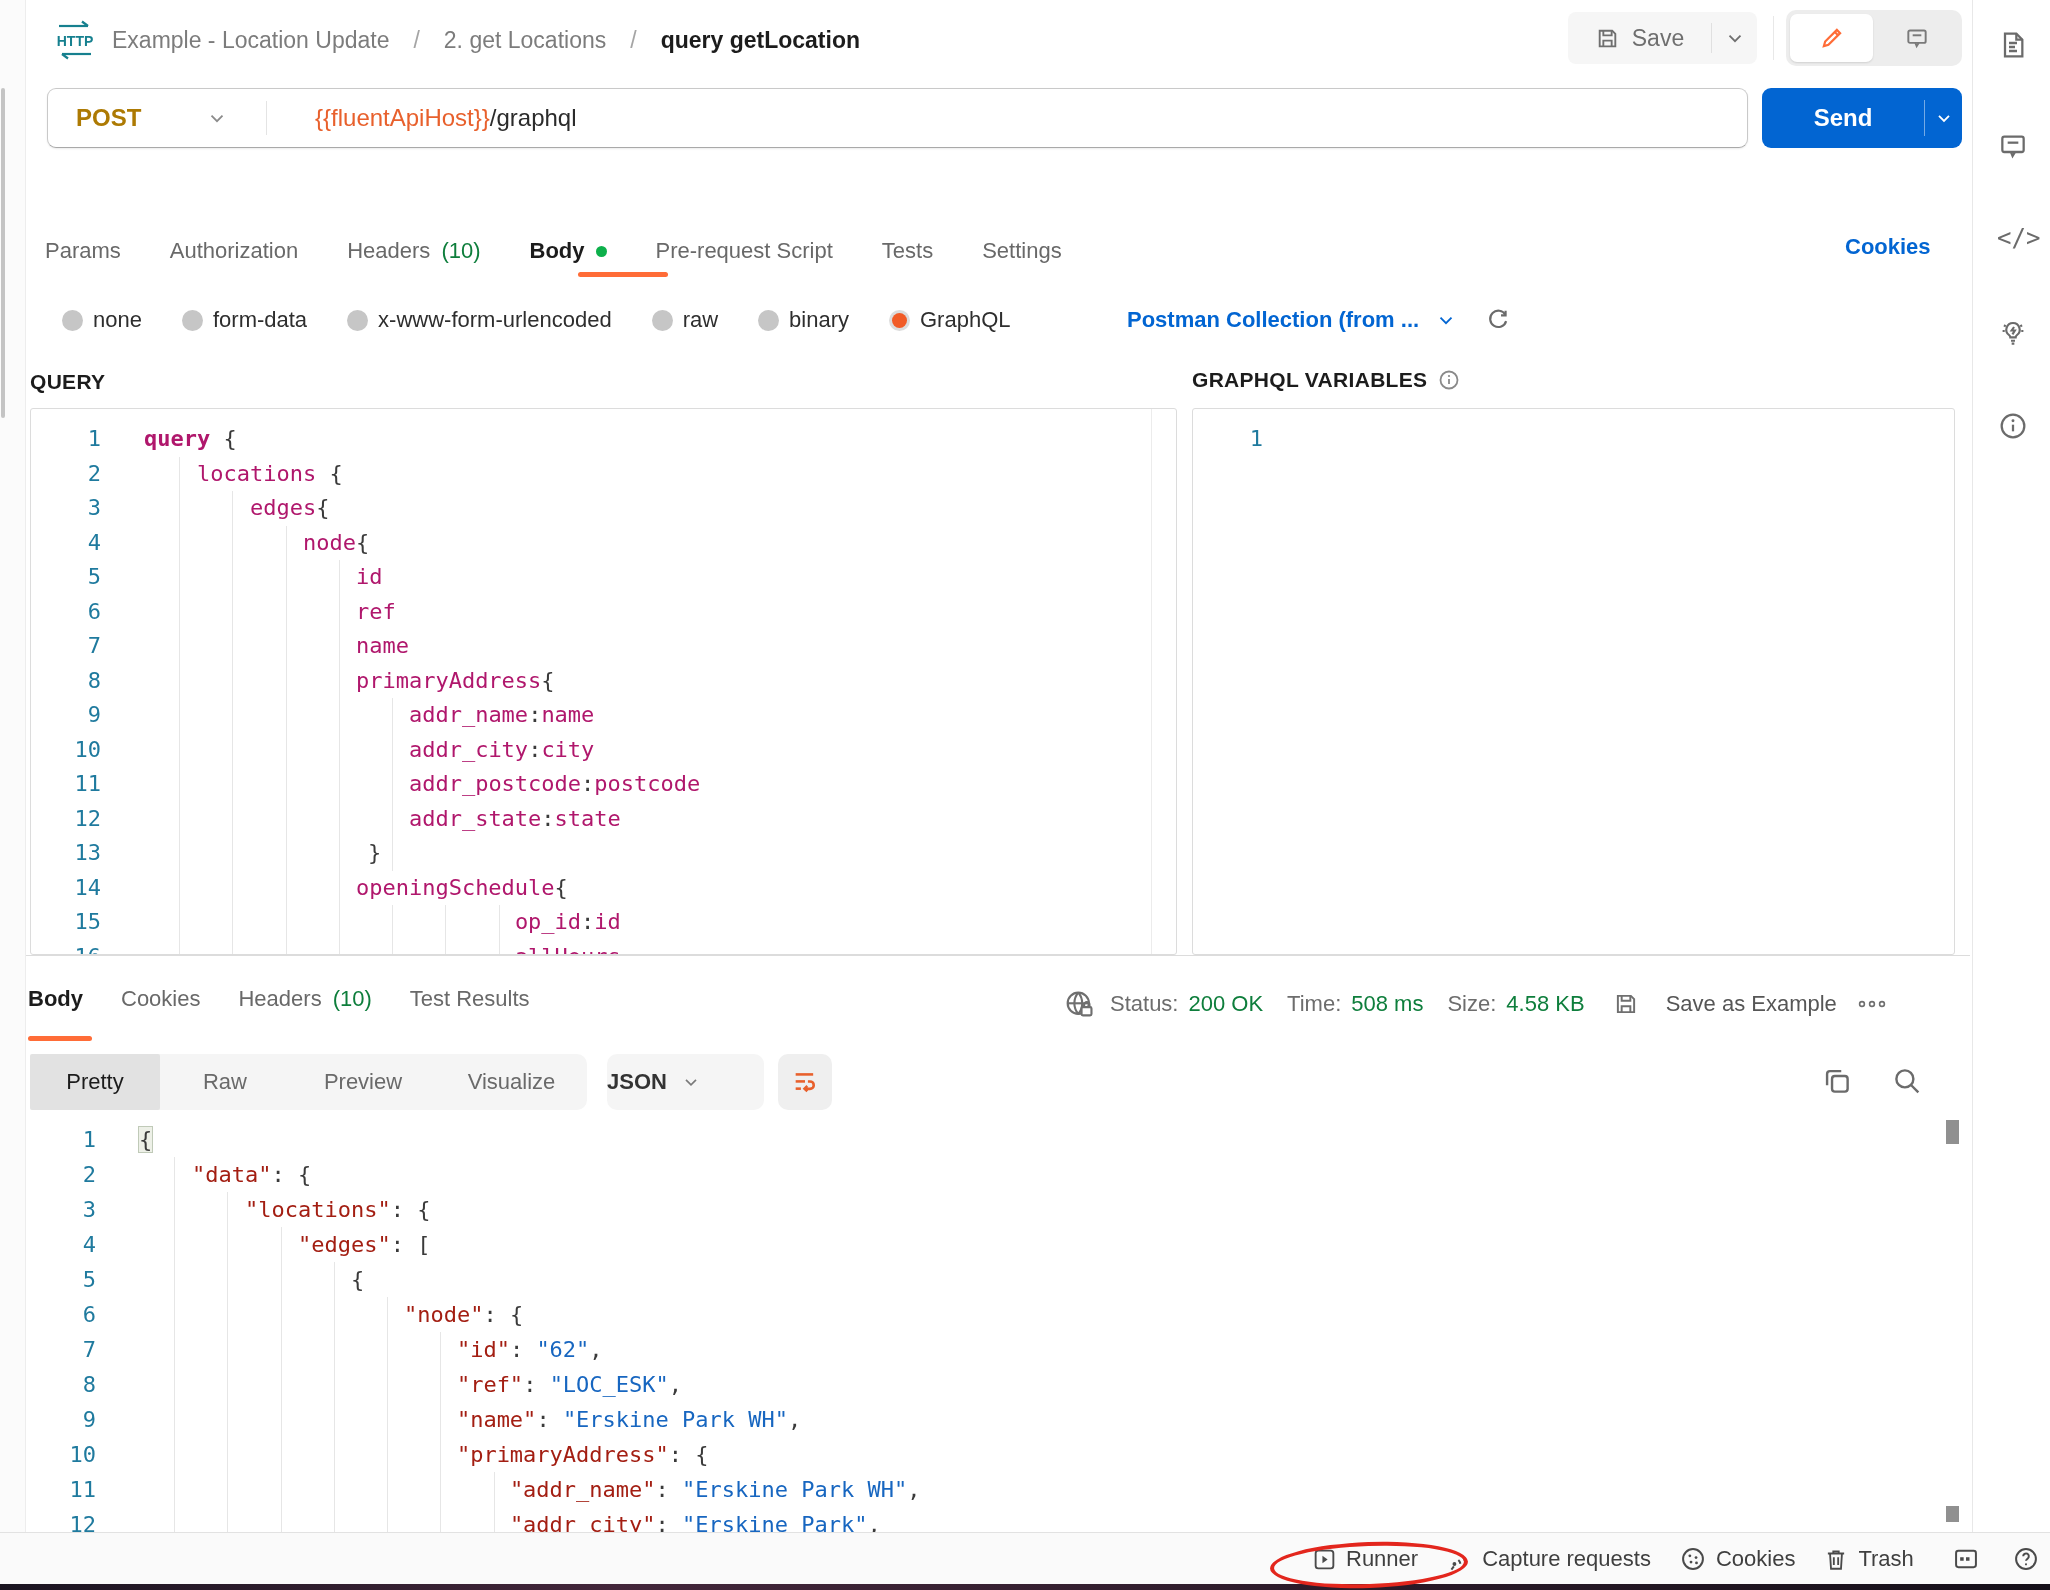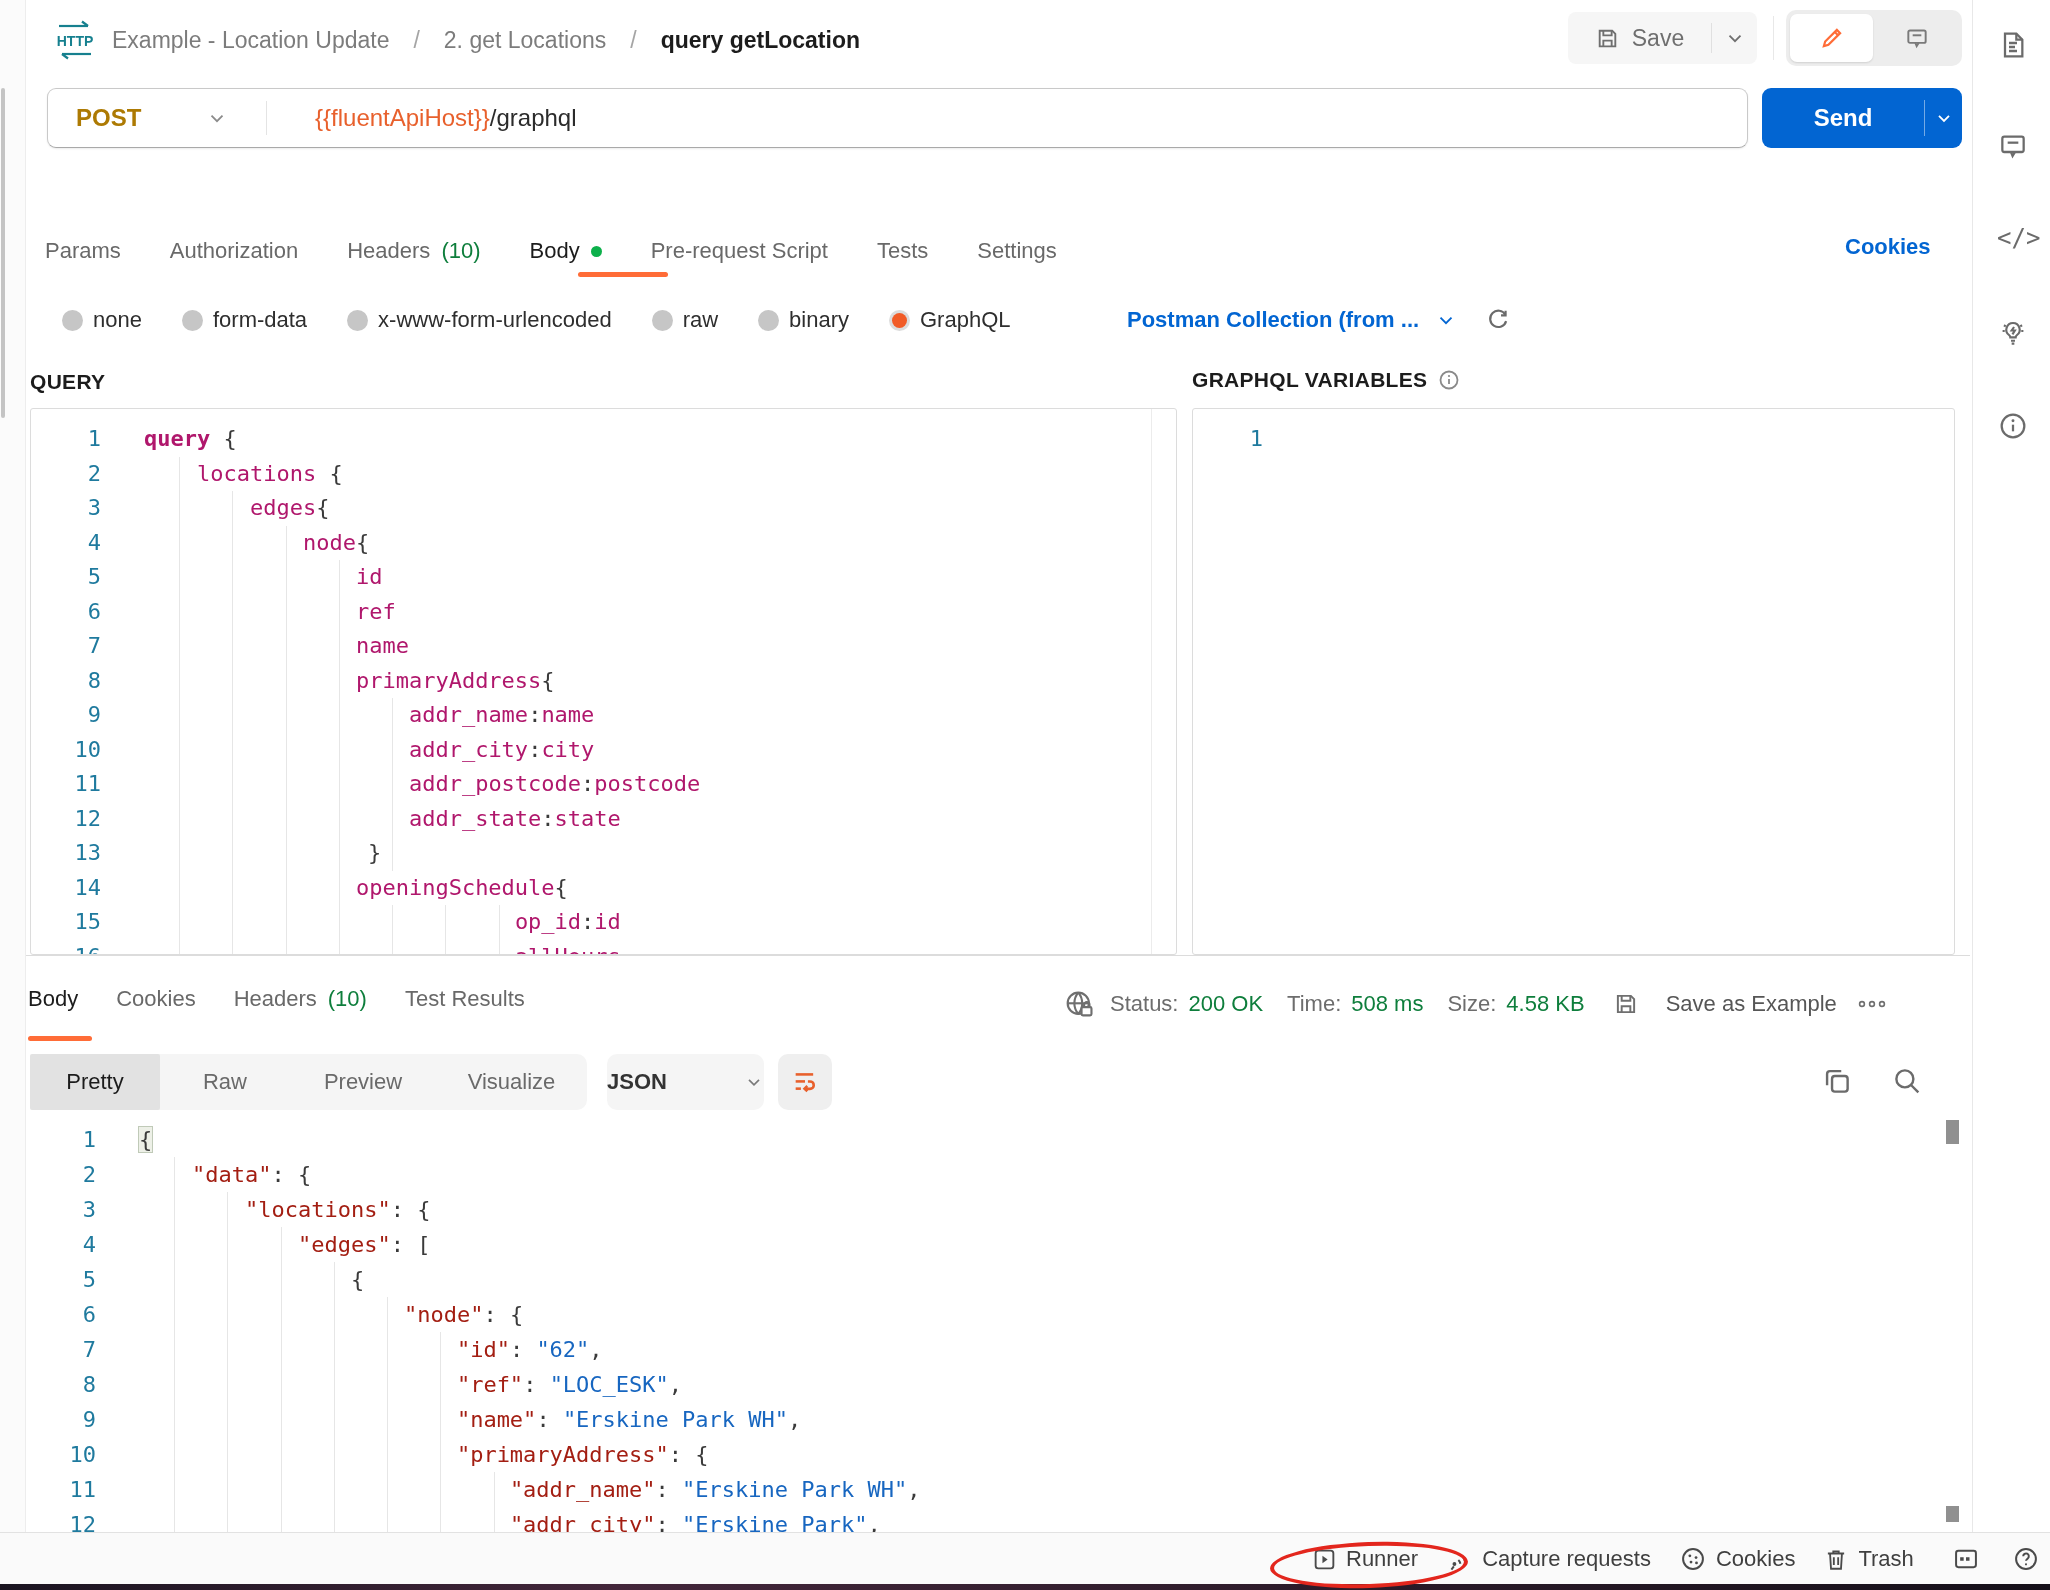--- a/index.html
+++ b/index.html
@@ -36,21 +36,21 @@
   .url-text{margin-left:48px;font-size:24px;white-space:nowrap}
   .url-var{color:#e8602c}
   .url-path{color:#2b2b2b}
   .send-btn{left:1762px;top:88px;width:200px;height:60px;background:#0265d2;border-radius:9px;display:flex;align-items:center;color:#fff}
   .send-label{width:162px;text-align:center;font-size:24px;font-weight:bold}
   .send-div{width:1px;height:36px;background:rgba(255,255,255,.45)}
 
   
   .tabs{left:26px;top:222px;height:58px;display:flex;align-items:center;gap:49px;padding-left:19px}
   .tab{font-size:22px;color:#696969;display:flex;align-items:center;gap:11px;white-space:nowrap}
-  .tab.active{color:#1c1c1c;font-weight:normal}
+  .tab.active{color:#1c1c1c;font-weight:bold}
   .count{color:#0e7e3c}
   .gdot{width:11px;height:11px;border-radius:50%;background:#0db04b}
   .tab-underline{left:578px;top:272px;width:90px;height:5px;background:#ff6c37;border-radius:3px}
   .cookies-link{left:1845px;top:234px;font-size:22px;font-weight:bold;color:#0265d2}
 
   
   .modes{left:26px;top:298px;height:44px;display:flex;align-items:center;gap:40px;padding-left:36px}
   .mode{display:flex;align-items:center;gap:10px;font-size:22px;color:#2e2e2e;white-space:nowrap}
   .rb{width:21px;height:21px;border-radius:50%;background:#c6c6c6;flex:none}
   .rb.sel{background:#dcdcdc;position:relative}
@@ -78,21 +78,21 @@
   .resp-divider{left:26px;top:955px;width:1944px;height:1px;background:#dcdcdc}
   .resp-tabs{left:26px;top:958px;height:82px;display:flex;align-items:center;gap:38px;padding-left:2px}
   .resp-underline{left:28px;top:1036px;width:64px;height:5px;background:#ff6c37;border-radius:3px}
   .status-row{left:1062px;top:976px;height:56px;display:flex;align-items:center;font-size:22px;color:#6d6d6d;white-space:nowrap}
   .status-row .val{color:#0e7e3c;margin-left:10px}
   .status-row .lbl{margin-left:24px}
   .status-row .sae{color:#565656;margin-left:27px}
   .views{left:30px;top:1054px;width:557px;height:56px;background:#f5f5f5;border-radius:10px;display:flex;align-items:stretch}
   .view-cell{display:flex;align-items:center;justify-content:center;font-size:22px;color:#6a6a6a}
   .view-cell.on{background:#e2e2e2;border-radius:2px;color:#1c1c1c}
-  .json-pill{left:607px;top:1054px;width:157px;height:56px;background:#f5f5f5;border-radius:10px;display:flex;align-items:center;justify-content:space-between;gap:14px}
+  .json-pill{left:607px;top:1054px;width:157px;height:56px;background:#f5f5f5;border-radius:10px;display:flex;align-items:center;justify-content:flex-start;gap:14px}
   .json-label{font-size:22px;font-weight:bold;color:#333}
   .wrap-pill{left:778px;top:1054px;width:54px;height:56px;background:#efefef;border-radius:10px;display:flex;align-items:center;justify-content:center}
   .resp-ed{left:26px;top:1112px;width:1920px;height:420px}
   .sb-thumb{position:absolute;width:13px;background:#909090}
 
   
   .footer{left:0;top:1532px;width:2050px;height:52px;background:#fafafa;border-top:1px solid #e2e2e2}
   .footer-items{position:absolute;left:1312px;top:0;height:52px;display:flex;align-items:center;gap:28px}
   .f-item{display:flex;align-items:center;gap:9px;font-size:22px;color:#3f3f3f;white-space:nowrap}
   .bottom-strip{left:0;top:1584px;width:2050px;height:6px;background:linear-gradient(90deg,#1a1420,#43263a 30%,#151019)}

